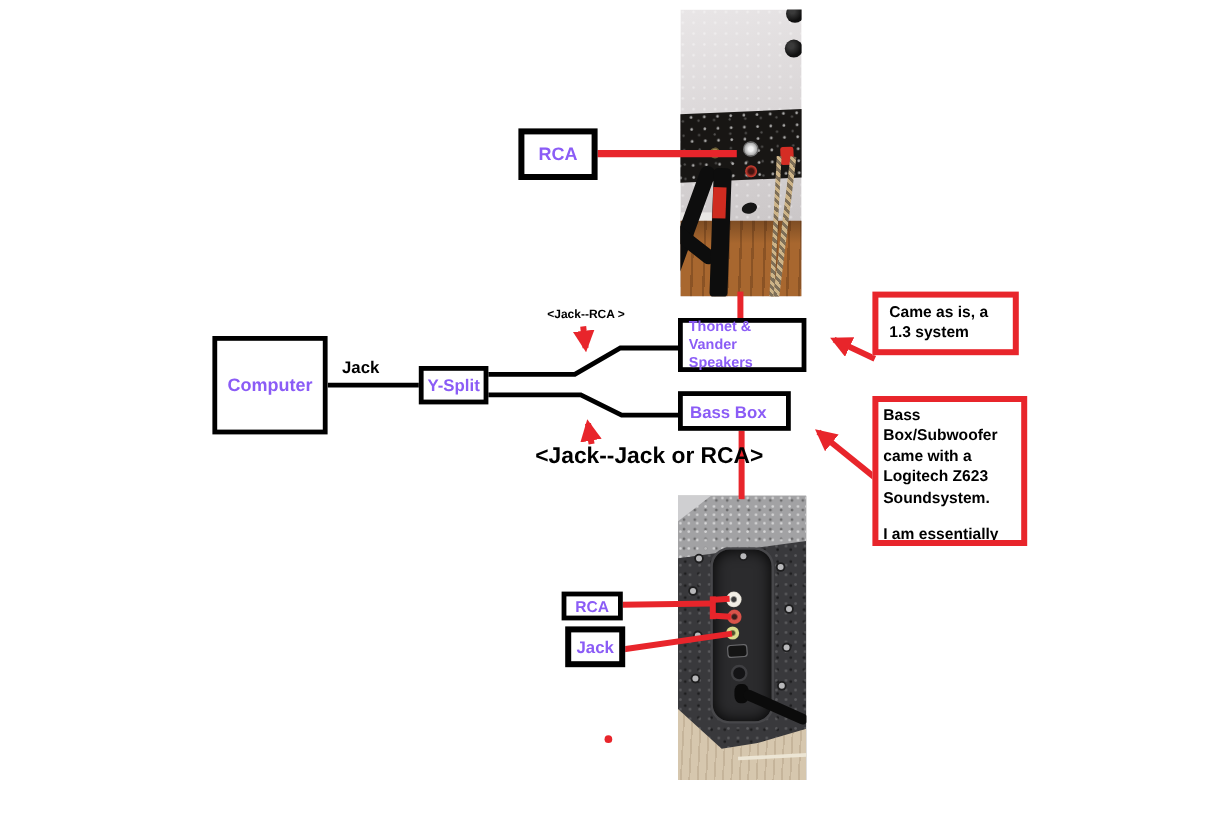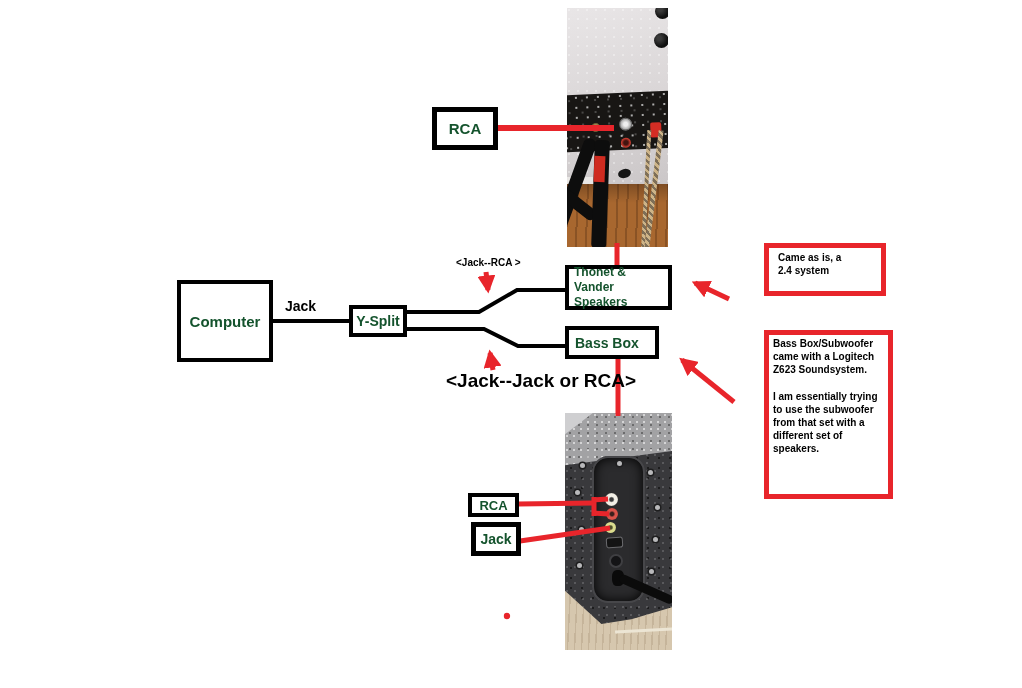--- a/index.html
+++ b/index.html
@@ -1,25 +1,25 @@
 <!DOCTYPE html>
 <html><head>
 <meta charset="utf-8">
 <style>
   html,body{margin:0;padding:0;background:#fff;}
   *{box-sizing:border-box;}
   #canvas{position:relative;width:1022px;height:688px;background:#ffffff;overflow:hidden;
           font-family:"Liberation Sans",sans-serif;}
   
   .lbox{position:absolute;background:#fff;border:4px solid #000;display:flex;
-        align-items:center;justify-content:center;font-weight:700;color:#14532d;}
+        align-items:center;justify-content:center;font-weight:700;color:#8b5cf6;}
   .lbox.left{justify-content:flex-start;}
   
   .rnote{position:absolute;background:#fff;border:5px solid #e8252b;font-weight:700;
-         color:#000;font-size:10px;line-height:1.32;overflow:hidden;margin-left:37px;}
+         color:#000;font-size:13px;line-height:1.32;overflow:hidden;}
   
   .flabel{position:absolute;font-weight:700;color:#000;white-space:nowrap;}
   
   .photo{position:absolute;overflow:hidden;z-index:1;}
   #wires{position:absolute;left:0;top:0;z-index:2;}
   .lbox,.rnote,.flabel{z-index:3;}
   
   .tp-wall{position:absolute;inset:0;background:linear-gradient(165deg,#e9e6e7 0%,#d8d4d5 45%,#c9c5c6 80%);}
   .tp-wall:after{content:"";position:absolute;inset:0;
      background-image:radial-gradient(circle at 2px 2px,rgba(255,255,255,.8) .6px,transparent 1.4px);
@@ -192,22 +192,22 @@
   <div class="lbox" style="left:471px;top:522px;width:50px;height:34px;font-size:14px;border-width:5px;">
     <span>Jack</span>
   </div>
 
   <div class="flabel" style="left:285px;top:298px;font-size:14px;">Jack</div>
   <div class="flabel" style="left:456px;top:257px;font-size:10px;">&lt;Jack--RCA &gt;</div>
   <div class="flabel" style="left:446px;top:370px;font-size:19px;">&lt;Jack--Jack or RCA&gt;</div>
 
   <div class="rnote" style="left:727px;top:243px;width:122px;height:53px;padding:3px 4px 0 9px;">
     <div>Came as is, a</div>
-    <div>2.4 system</div>
-  </div>
-
-  <div class="rnote" style="left:727px;top:330px;width:129px;height:169px;padding:2px 2px 0 4px;">
+    <div>1.3 system</div>
+  </div>
+
+  <div class="rnote" style="left:727px;top:330px;width:129px;height:125px;padding:2px 2px 0 4px;">
     <div>Bass Box/Subwoofer came with a Logitech Z623 Soundsystem.</div>
     <div style="height:13px;"></div>
     <div>I am essentially trying to use the subwoofer from that set with a different set of speakers.</div>
   </div>
 
 </div>
 
 </body></html>

